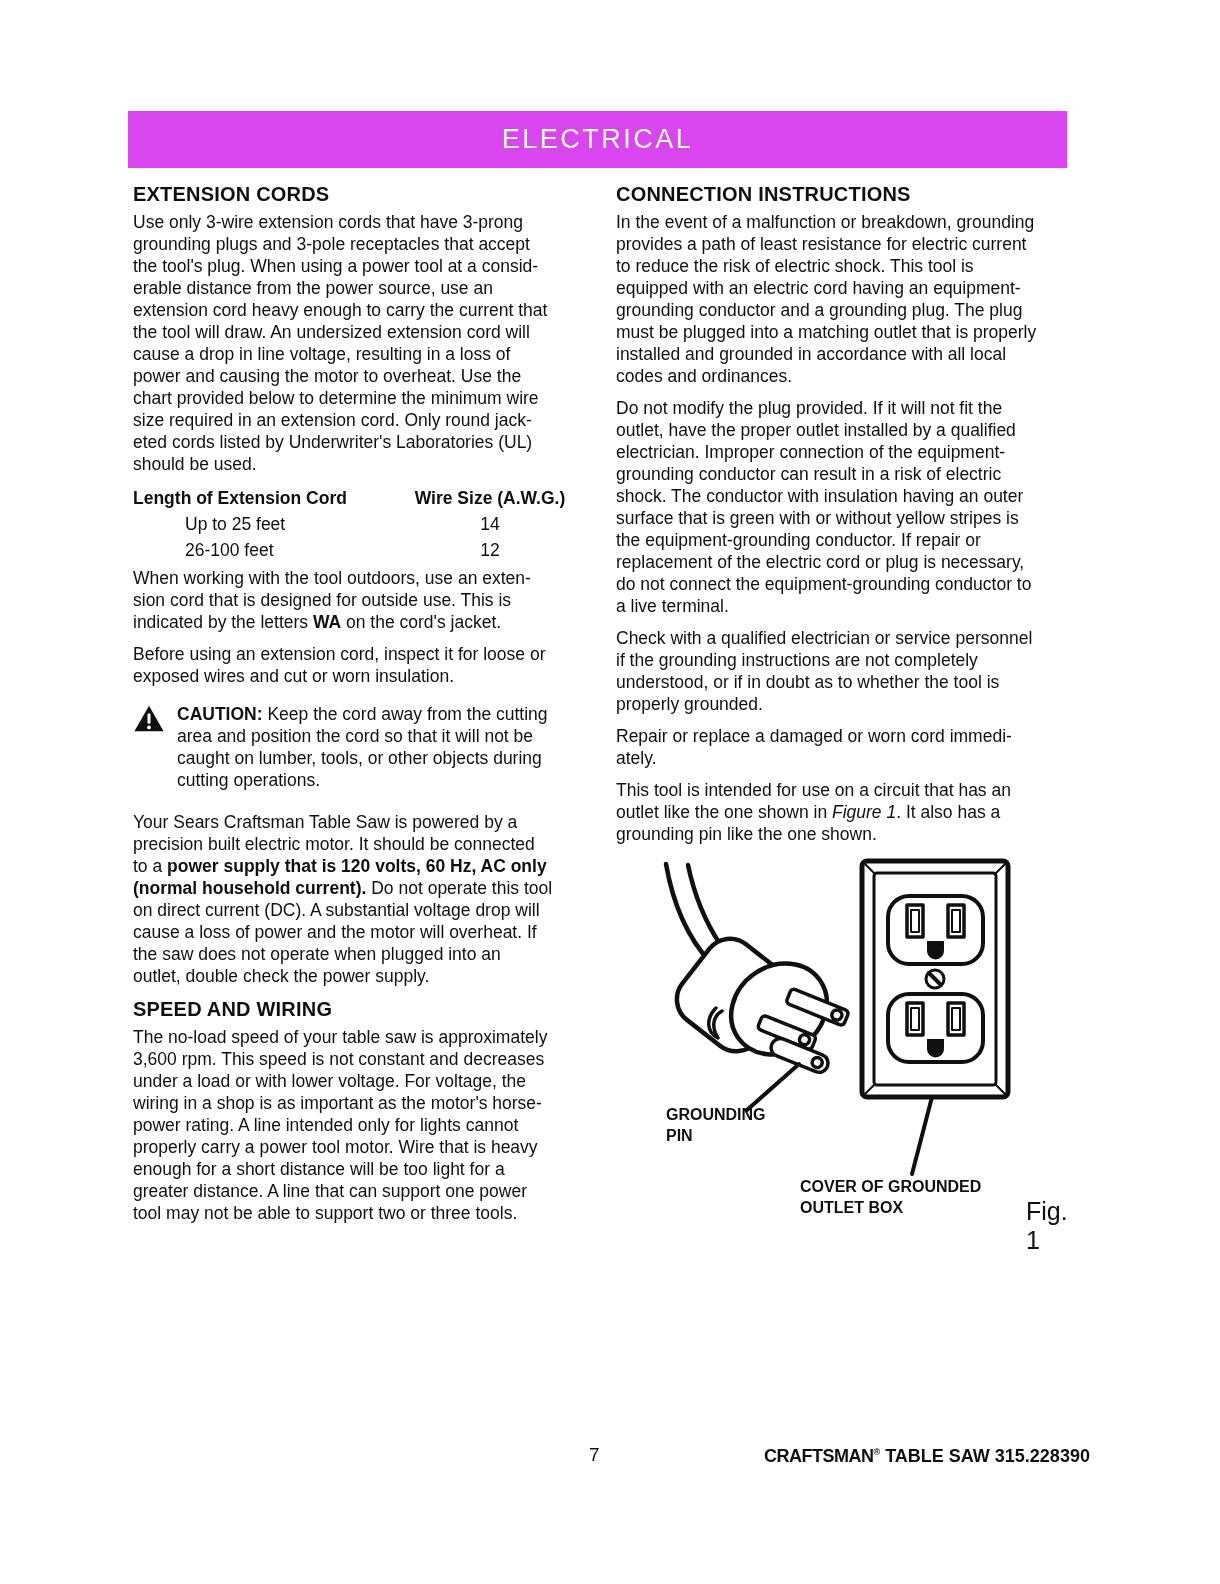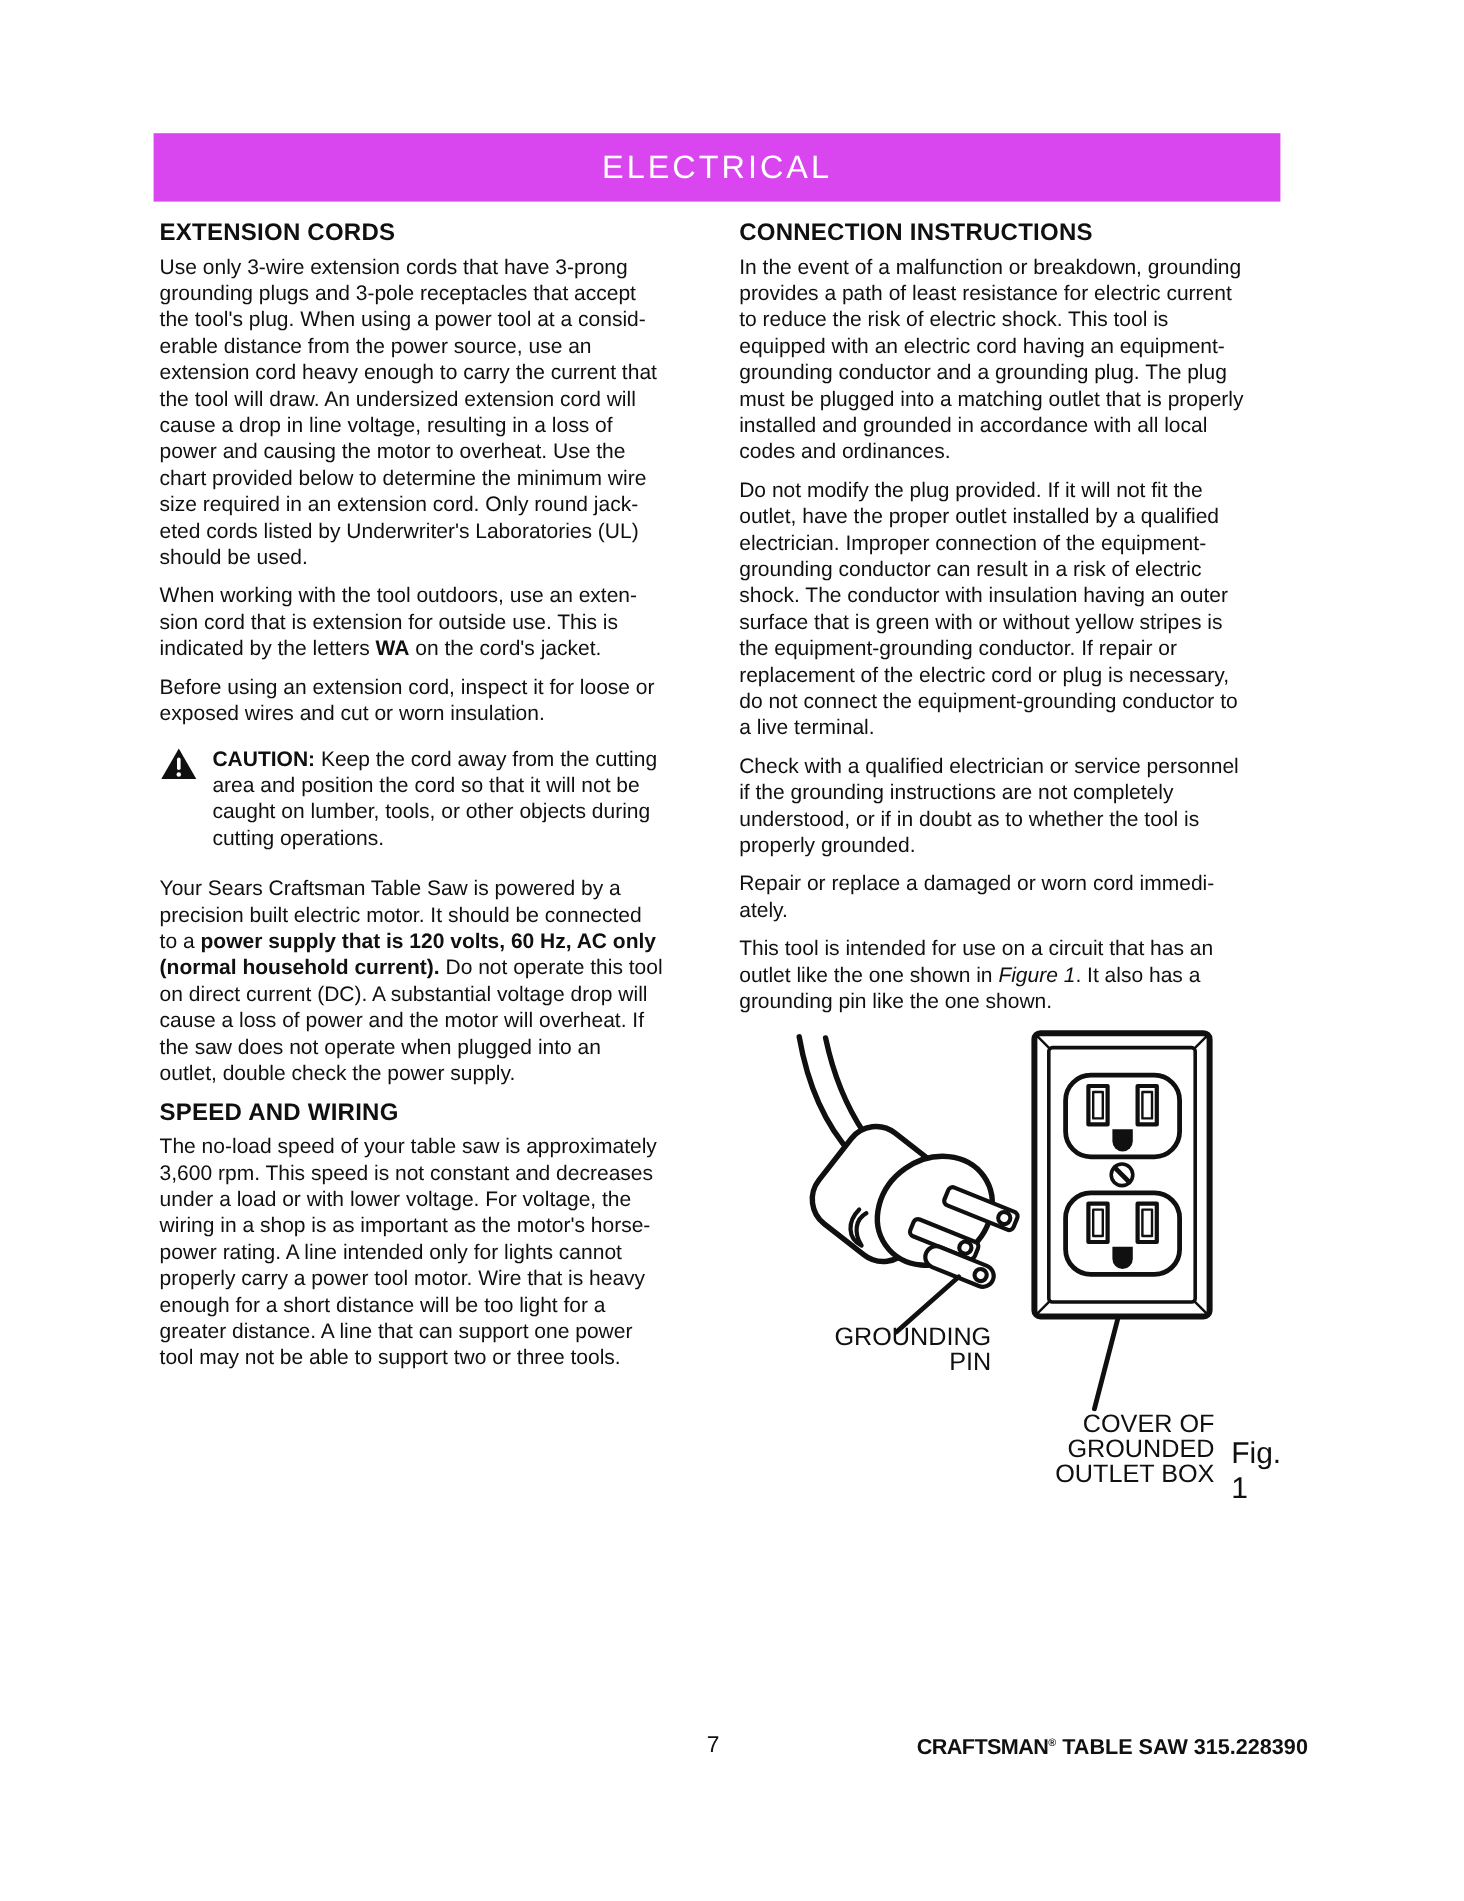--- a/index.html
+++ b/index.html
@@ -31,22 +31,22 @@
   .t-head .c1, .t-head .c2 { font-weight:bold; }
   .t-body .c1 { padding-left:52px; }
   
   .caution { display:flex; margin:16px 0 20px 0; }
   .caution .icon-wrap { flex:none; width:32px; margin-right:12px; padding-top:1px; }
   .caution .text { white-space:pre-line; }
   
   .figure { position:absolute; left:616px; top:848px; width:460px; height:392px; }
   .figure svg { position:absolute; left:0; top:0; }
   .fig-label {
-    position:absolute; font-weight:normal; font-size:21px; line-height:21px;
-    text-align:right; white-space:pre-line;
+    position:absolute; font-weight:bold; font-size:16px; line-height:21px;
+    text-align:left; white-space:pre-line;
   }
   .gp-label   { left:50px;  top:256px; width:160px; }
   .cover-label{ left:184px; top:328px; width:212px; }
   .fig-caption{ position:absolute; left:410px; top:349px; font-size:25px; }
   
   .footer-page  { position:absolute; left:589px; top:1444px; font-size:19px; }
   .footer-brand { position:absolute; left:748px; top:1446px; font-size:18px; font-weight:bold; white-space:nowrap;margin-left:16px; }
   .footer-brand .brand { font-weight:800; letter-spacing:-0.5px; }
   .footer-brand .reg { font-size:9px; vertical-align:7px; }
 </style>
@@ -67,23 +67,37 @@
 erable distance from the power source, use an
 extension cord heavy enough to carry the current that
 the tool will draw. An undersized extension cord will
 cause a drop in line voltage, resulting in a loss of
 power and causing the motor to overheat. Use the
 chart provided below to determine the minimum wire
 size required in an extension cord. Only round jack-
 eted cords listed by Underwriter's Laboratories (UL)
 should be used.</div>
 
+    <div class="ext-table">
+      <div class="t-row t-head">
+        <div class="c1">Length of Extension Cord</div>
+        <div class="c2">Wire Size (A.W.G.)</div>
+      </div>
+      <div class="t-row t-body">
+        <div class="c1">Up to 25 feet</div>
+        <div class="c2">14</div>
+      </div>
+      <div class="t-row t-body">
+        <div class="c1">26-100 feet</div>
+        <div class="c2">12</div>
+      </div>
+    </div>
 
     <div class="para"><span>When working with the tool outdoors, use an exten-
-sion cord that is extension for outside use. This is
+sion cord that is designed for outside use. This is
 indicated by the letters </span><span class="b">WA</span><span> on the cord's jacket.</span></div>
 
     <div class="para">Before using an extension cord, inspect it for loose or
 exposed wires and cut or worn insulation.</div>
 
     <div class="caution">
       <div class="icon-wrap">
         <svg width="32" height="29" viewBox="0 0 34 30">
           <path d="M17,1.5 L32.5,28.5 L1.5,28.5 Z" fill="#101010"></path>
           <rect x="15.4" y="9.5" width="3.2" height="11" rx="1.6" fill="#ffffff"></rect>

